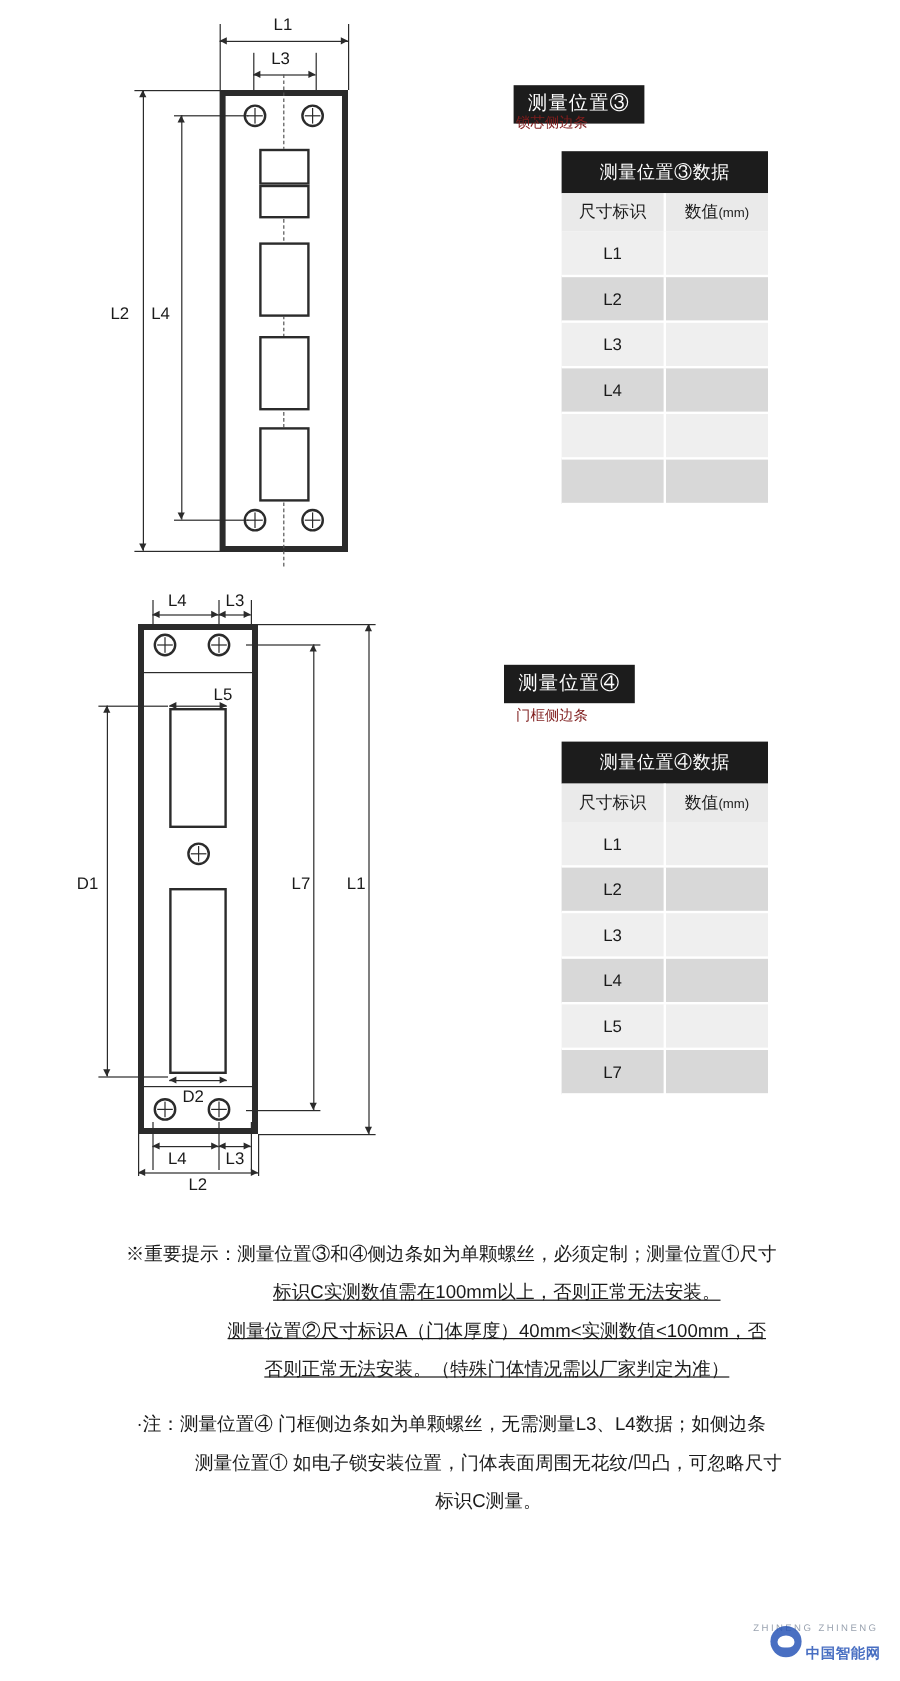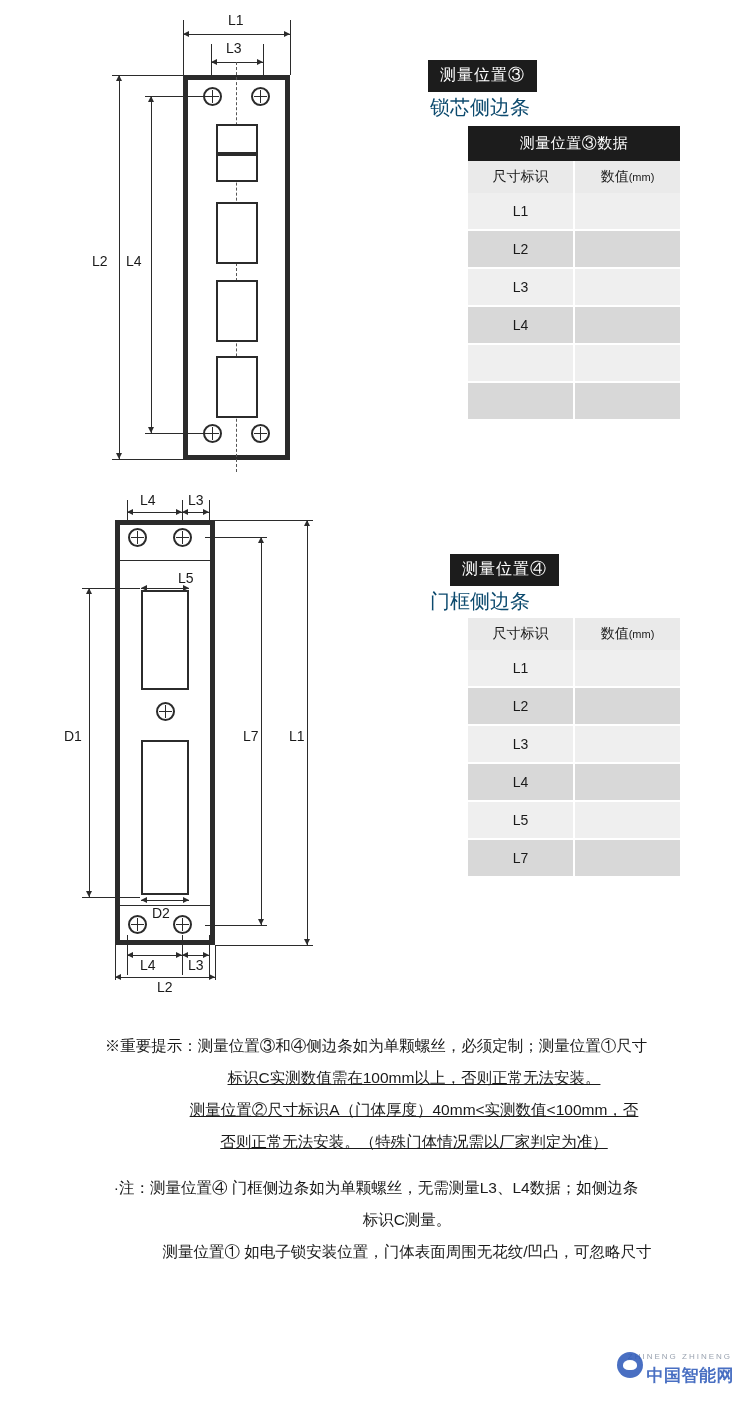--- a/index.html
+++ b/index.html
@@ -76,28 +76,28 @@
     position: absolute;
     background: #1c1c1c;
     color: #ffffff;
     font-size: 16px;
     padding: 5px 12px 6px 12px;
     letter-spacing: 1px;
     white-space: nowrap;
   }
   .section-sub {
     position: absolute;
-    font-size: 20px;
-    color: #0c4a6e;
+    font-size: 12px;
+    color: #7f1d1d;
     white-space: nowrap;
   }
   .tbl {
     position: absolute;
     border-collapse: collapse;
-    width: 212px;
+    width: 172px;
     table-layout: fixed;
   }
   .tbl .tbl-title td {
     background: #1c1c1c;
     color: #fff;
     text-align: center;
     font-size: 15px;
     padding: 8px 0;
     letter-spacing: 0.5px;
   }
@@ -153,21 +153,21 @@
   }
   .wm-logo::after {
     content: "";
     position: absolute;
     left: 6px; top: 8px;
     width: 14px; height: 10px;
     background: #fff;
     border-radius: 50% 50% 40% 40%;
   }
   .wm-text {
-    font-size: 17px;
+    font-size: 12px;
     color: #2a57b8;
     font-weight: bold;
     letter-spacing: 0.5px;
     margin-top: 21px;
   }
   .wm-sub {
     position: absolute;
     right: 18px;
     bottom: 40px;
     font-size: 8px;
@@ -218,21 +218,21 @@
 
   <div class="line-h" style="left:145px;top:96px;width:62px;"></div>
   <div class="line-h" style="left:145px;top:433px;width:62px;"></div>
   <div class="line-v" style="left:151px;top:96px;height:337px;"></div>
   <div class="arw arw-u" style="left:148px;top:96px;"></div>
   <div class="arw arw-d" style="left:148px;top:427px;"></div>
   <div class="dim-label" style="left:126px;top:253px;">L4</div>
 </div>
 
 <div class="abs" style="left:0;top:0;width:750px;height:480px;">
-  <div class="section-tag" style="left:428px;top:60px;">测量位置③</div>
+  <div class="section-tag" style="left:428px;top:71px;">测量位置③</div>
   <div class="section-sub" style="left:430px;top:94px;">锁芯侧边条</div>
 
   <table class="tbl" style="left:468px;top:126px;">
     <tbody>
         <tr class="tbl-title">
       <td colspan="2">测量位置③数据</td>
     </tr>
     <tr class="tbl-head">
       <td>尺寸标识</td>
       <td><span>数值</span><span class="small">(mm)</span></td>
@@ -339,25 +339,28 @@
 
   <div class="line-v" style="left:115px;top:465px;height:35px;"></div>
   <div class="line-v" style="left:215px;top:465px;height:35px;"></div>
   <div class="line-h" style="left:115px;top:497px;width:100px;"></div>
   <div class="arw arw-l" style="left:115px;top:494px;"></div>
   <div class="arw arw-r" style="left:209px;top:494px;"></div>
   <div class="dim-label" style="left:157px;top:499px;">L2</div>
 </div>
 
 <div class="abs" style="left:0;top:480px;width:750px;height:520px;">
-  <div class="section-tag" style="left:450px;top:74px;">测量位置④</div>
+  <div class="section-tag" style="left:420px;top:74px;">测量位置④</div>
   <div class="section-sub" style="left:430px;top:108px;">门框侧边条</div>
 
   <table class="tbl" style="left:468px;top:138px;">
     <tbody>
+        <tr class="tbl-title">
+      <td colspan="2">测量位置④数据</td>
+    </tr>
     <tr class="tbl-head">
       <td>尺寸标识</td>
       <td><span>数值</span><span class="small">(mm)</span></td>
     </tr>
     <tr class="row-a">
       <td class="cell">L1</td>
       <td class="cell"></td>
     </tr>
     <tr class="row-b">
       <td class="cell">L2</td>
@@ -385,22 +388,22 @@
 
 <div class="notes" style="top:1030px;text-align:center;">
   <div class="note-block">
     <div>※重要提示：测量位置③和④侧边条如为单颗螺丝，必须定制；测量位置①尺寸</div>
     <div class="note-indent">标识C实测数值需在100mm以上，否则正常无法安装。</div>
     <div class="note-indent">测量位置②尺寸标识A（门体厚度）40mm&lt;实测数值&lt;100mm，否</div>
     <div class="note-indent">否则正常无法安装。（特殊门体情况需以厂家判定为准）</div>
   </div>
   <div class="note-block" style="margin-top:8px;">
     <div>·注：测量位置④ 门框侧边条如为单颗螺丝，无需测量L3、L4数据；如侧边条</div>
+    <div class="note-indent2">测量位置① 如电子锁安装位置，门体表面周围无花纹/凹凸，可忽略尺寸</div>
     <div class="note-indent2">标识C测量。</div>
-    <div class="note-indent2">测量位置① 如电子锁安装位置，门体表面周围无花纹/凹凸，可忽略尺寸</div>
   </div>
 </div>
 
 <div class="wm-sub">ZHINENG ZHINENG</div>
 <div class="wm">
   <div class="wm-logo"></div>
   <div class="wm-text">中国智能网</div>
 </div>
 
 </body></html>

